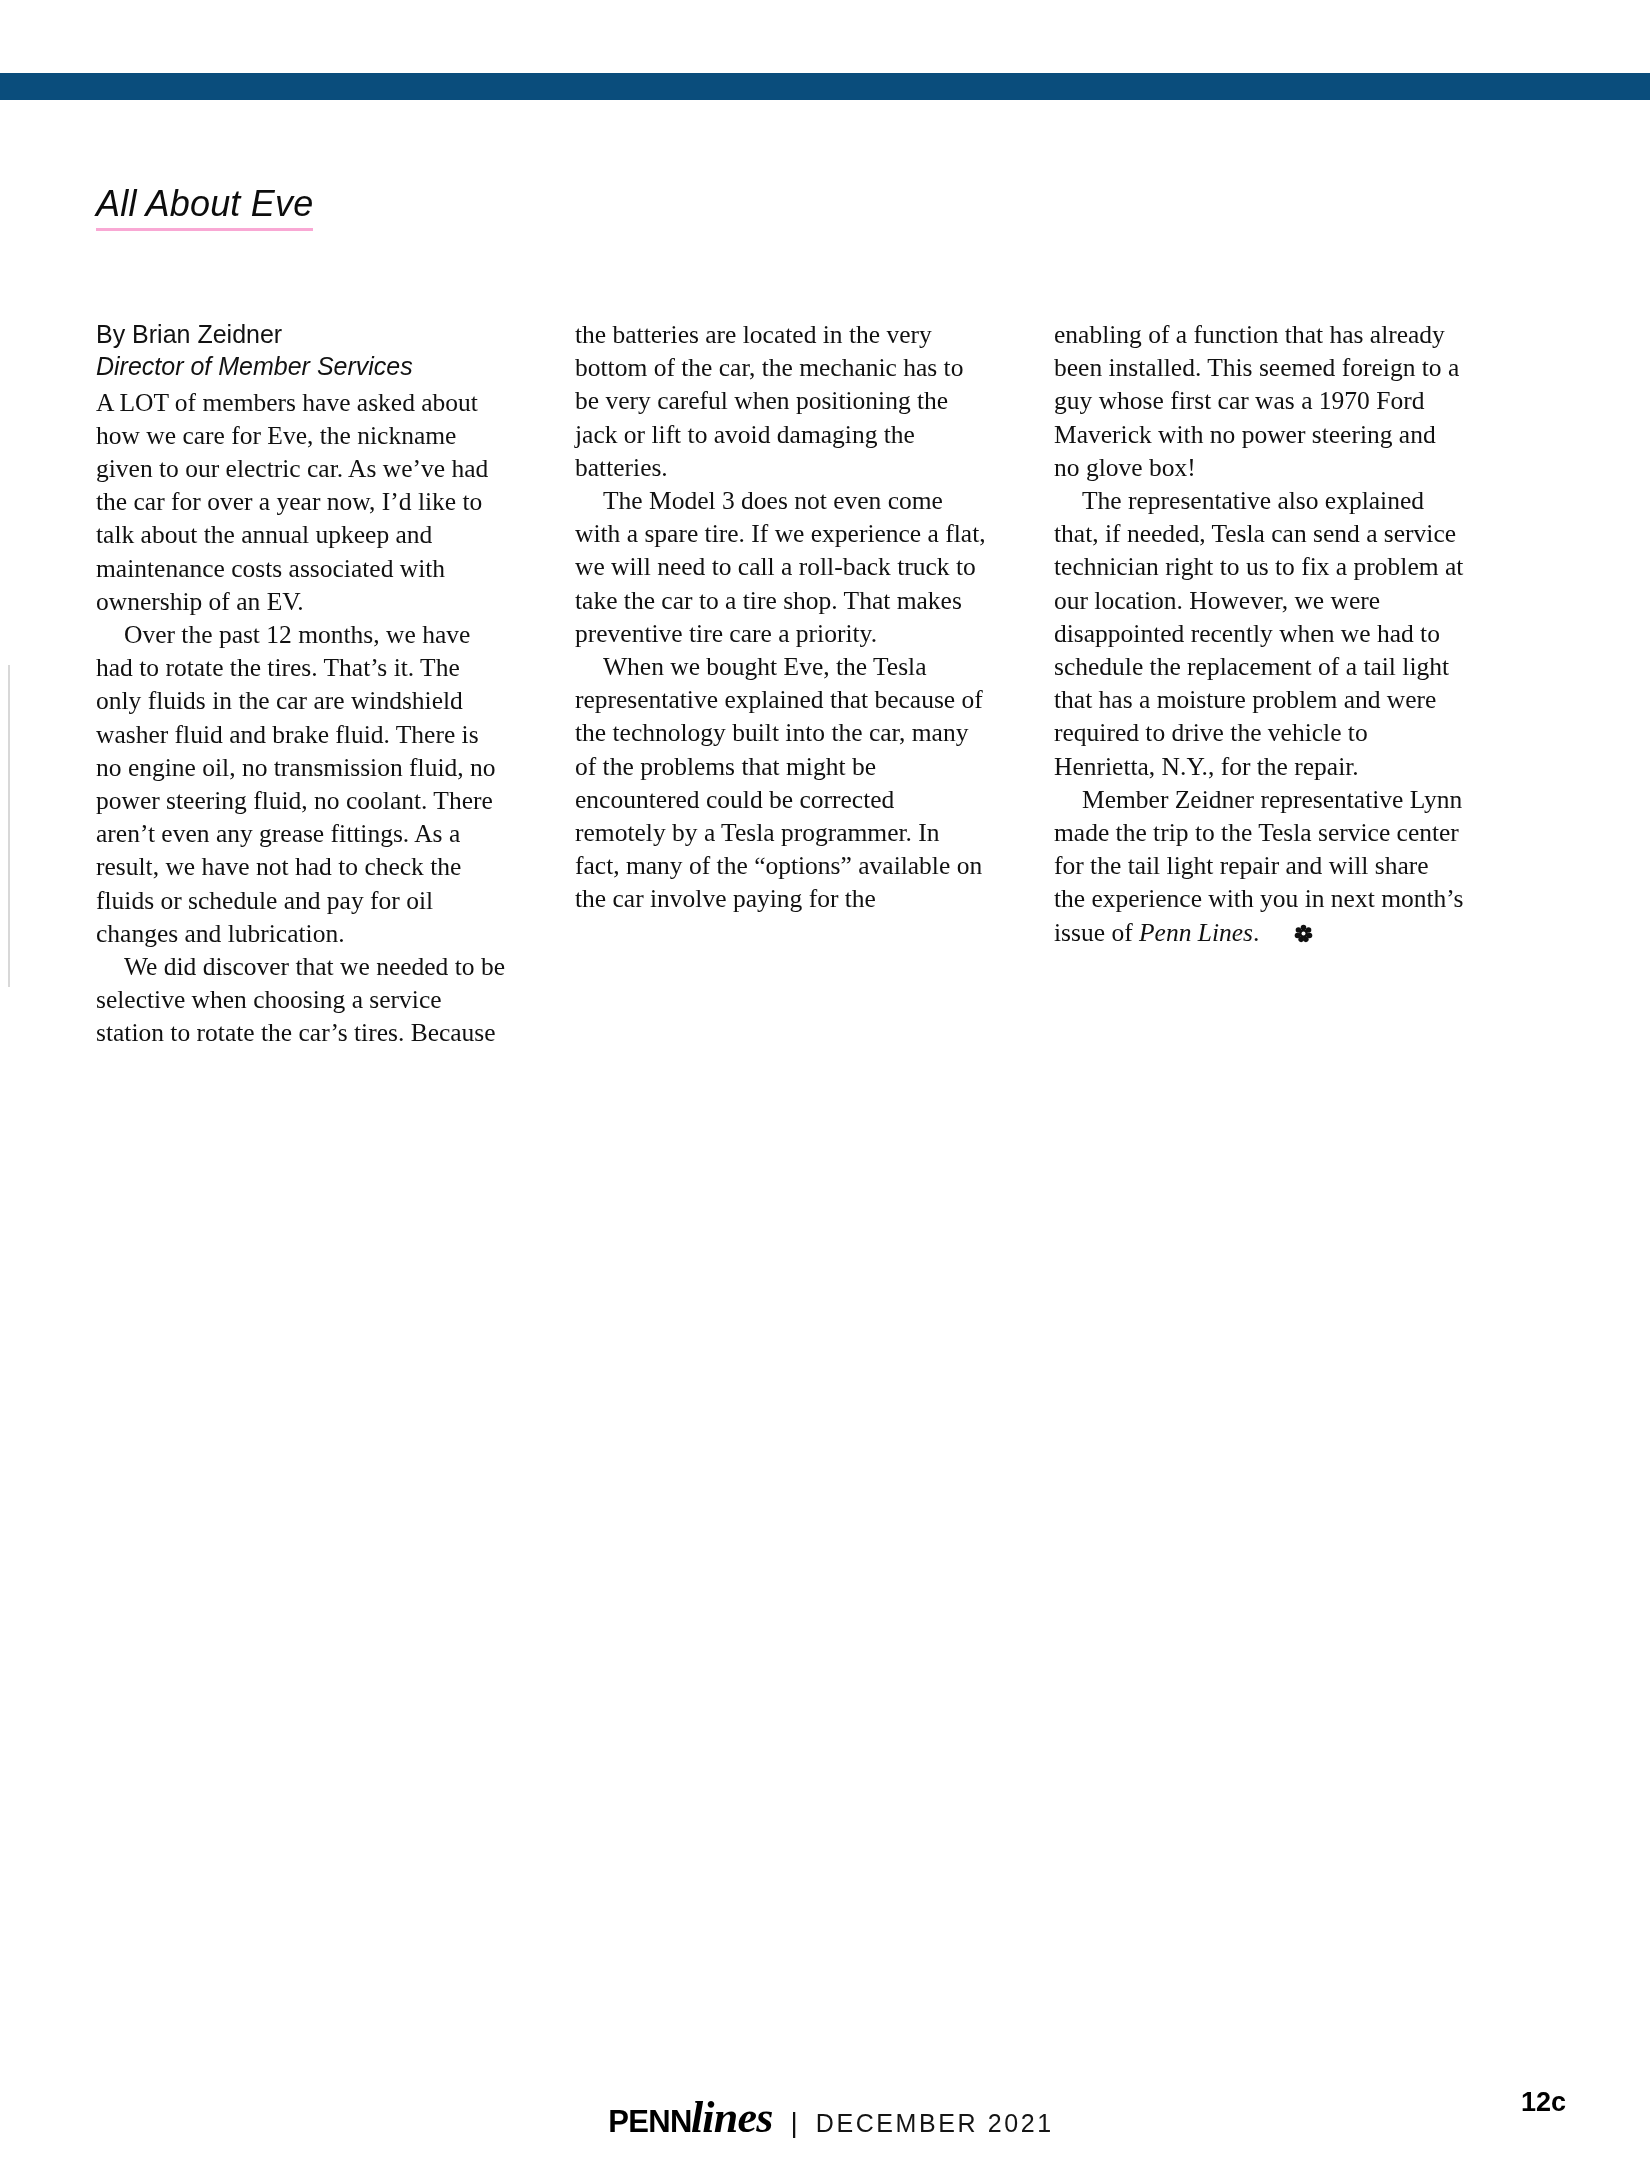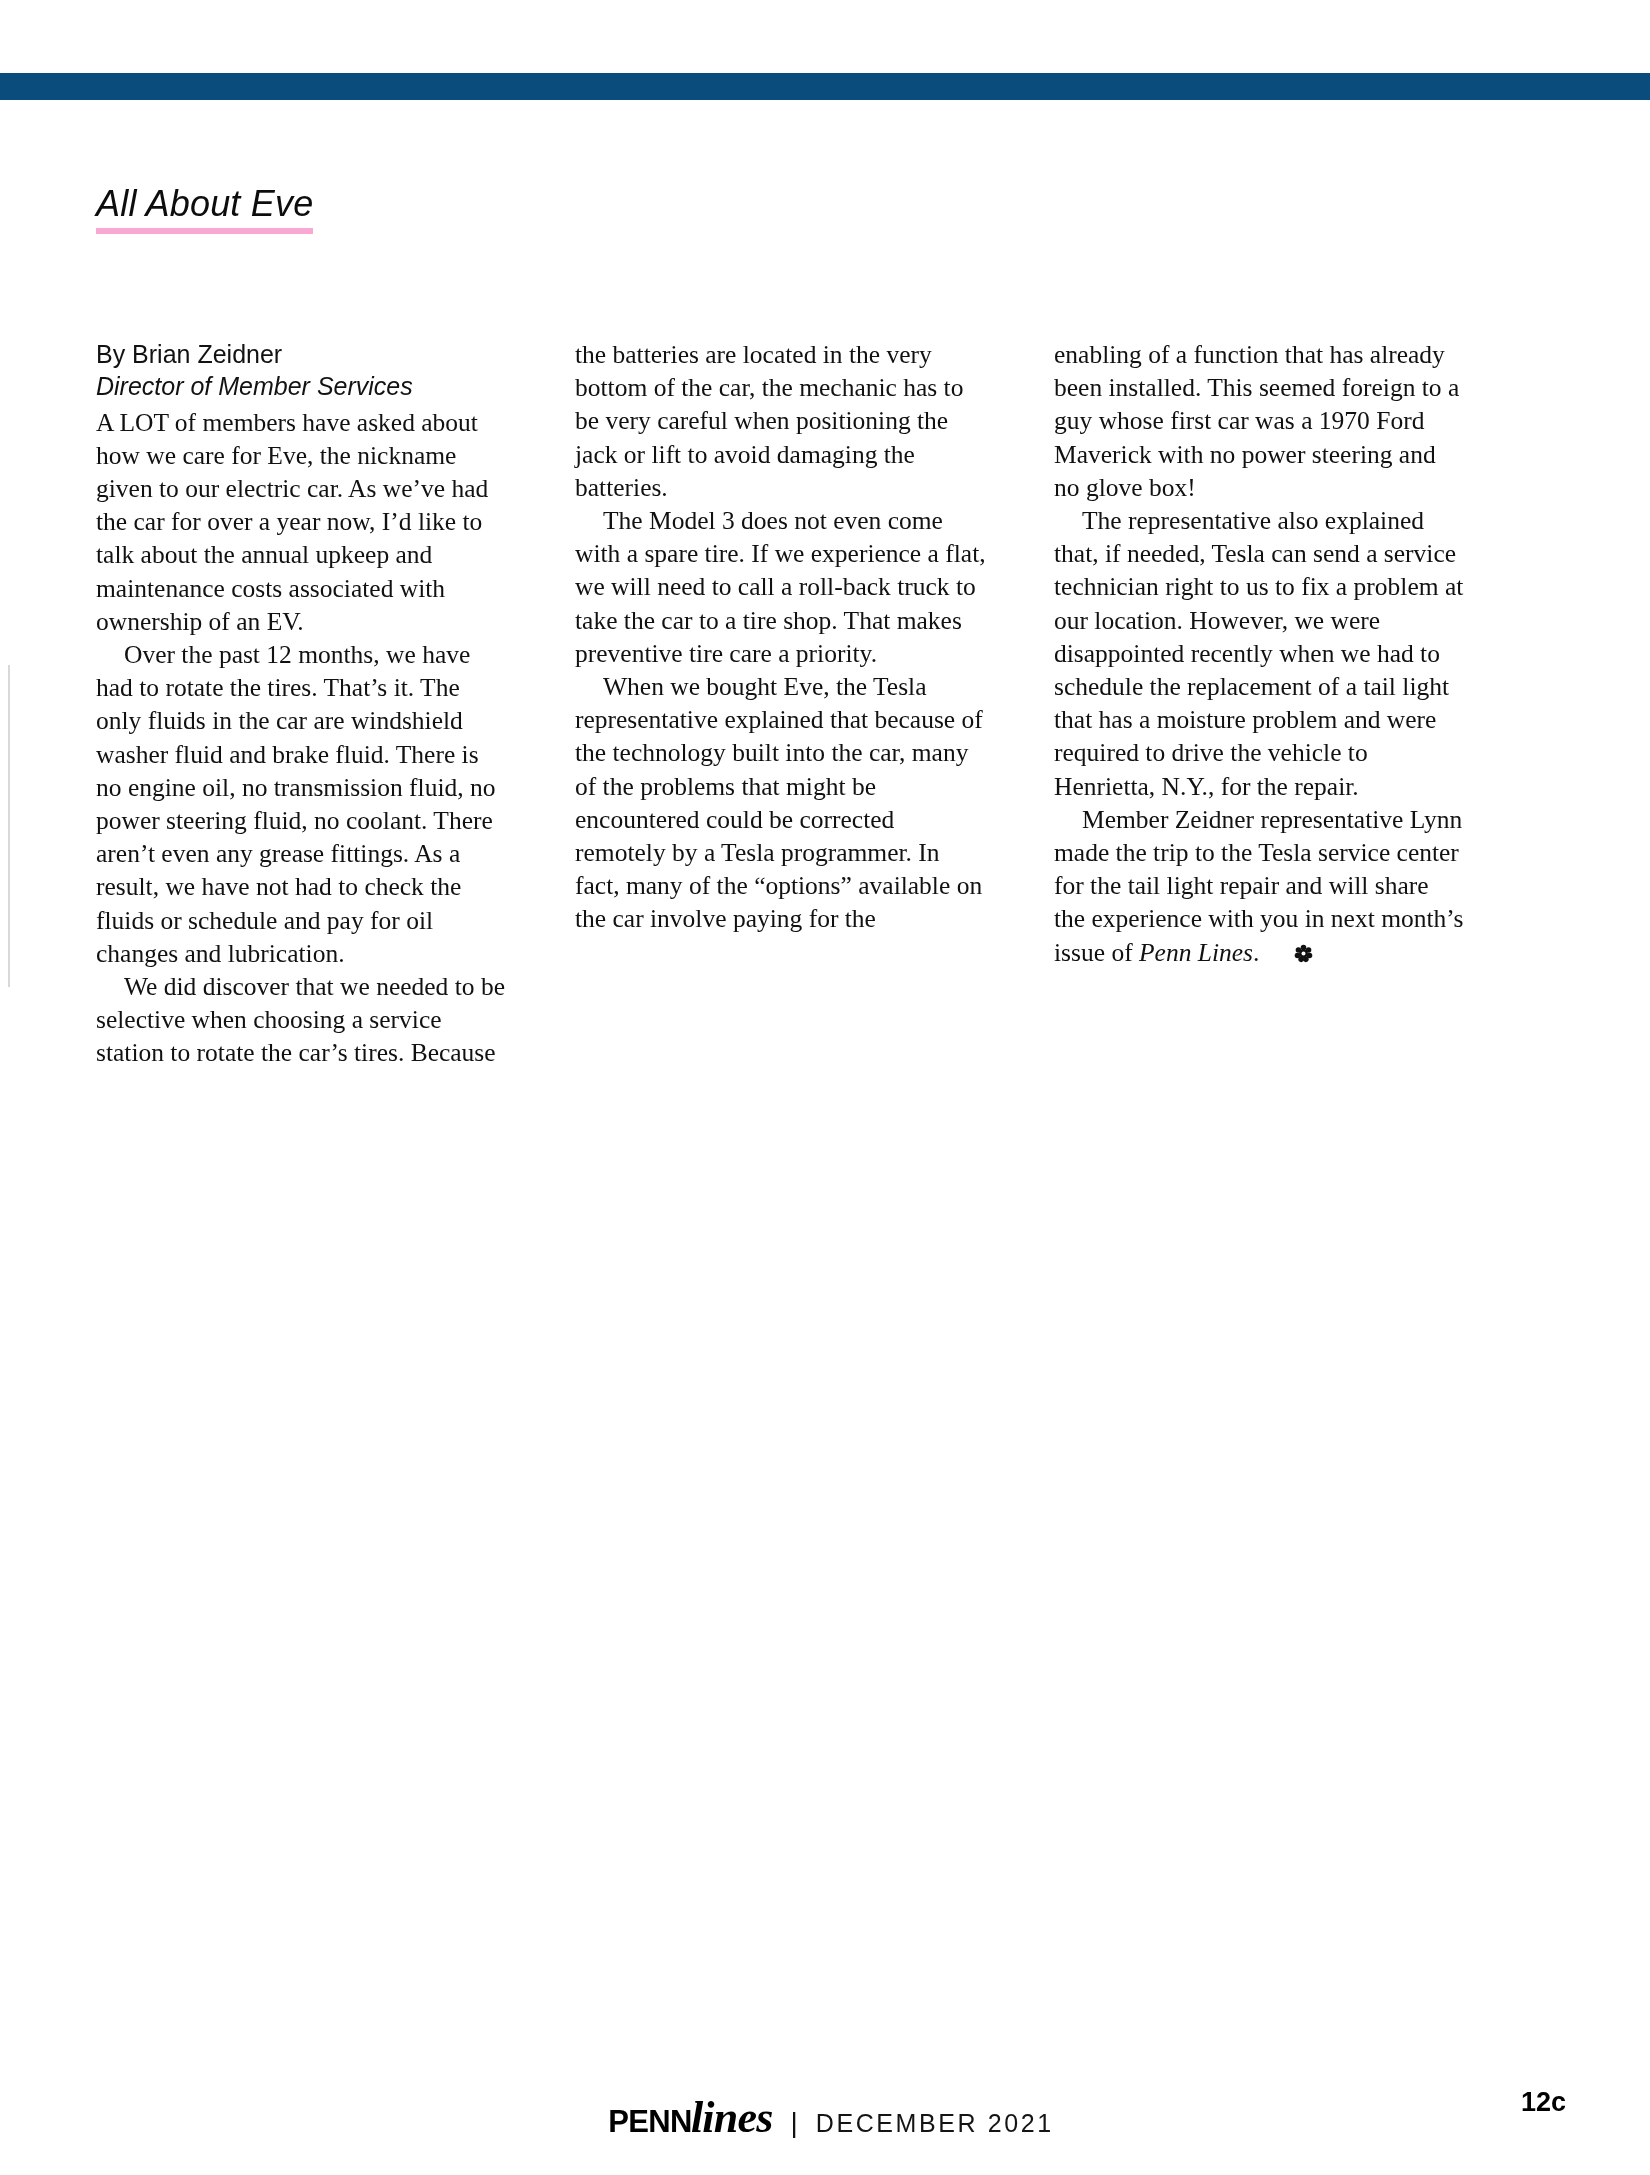--- a/index.html
+++ b/index.html
@@ -52,21 +52,21 @@
     left: 0;
     top: 186px;
     font-family: "Liberation Sans", sans-serif;
     font-style: italic;
     font-weight: 400;
     font-size: 36px;
     letter-spacing: 0.2px;
     color: #0d0d0d;
     line-height: 1;
     padding-bottom: 6px;
-    border-bottom: 6px solid #f9a8d4;
+    border-bottom: 3px solid #f9a8d4;
     display: inline-block;
   }
   .headline {
     position: absolute;
     left: 0;
     top: 228px;
     font-family: "Liberation Sans", sans-serif;
     font-weight: 700;
     font-size: 62px;
     line-height: 1.05;
@@ -76,21 +76,20 @@
   }
 
   
   .columns {
     position: absolute;
     left: 0;
     top: 318px;
     width: 1470px;
     display: flex;
     gap: 67px;
-    margin-top: 20px;
   }
   .col {
     width: 412px;
   }
 
   .byline {
     font-family: "Liberation Sans", sans-serif;
     font-size: 25px;
     line-height: 1.28;
     color: #121212;

